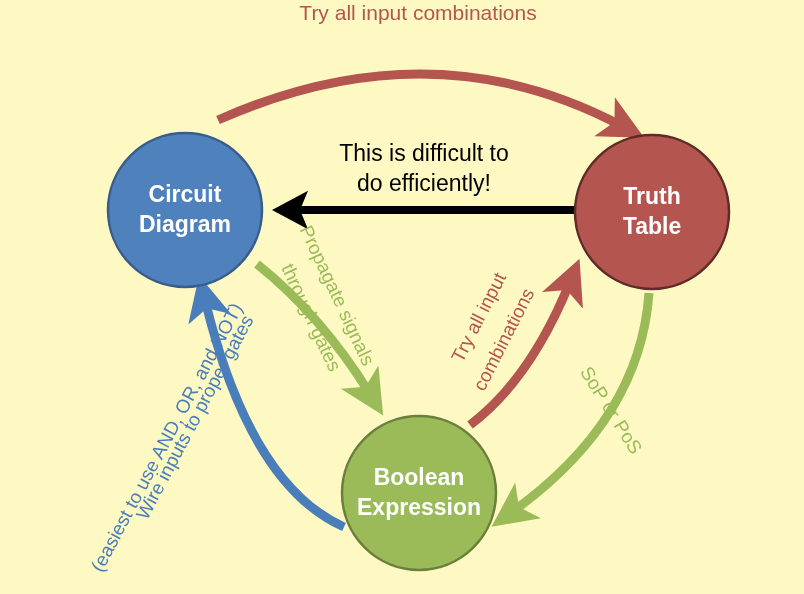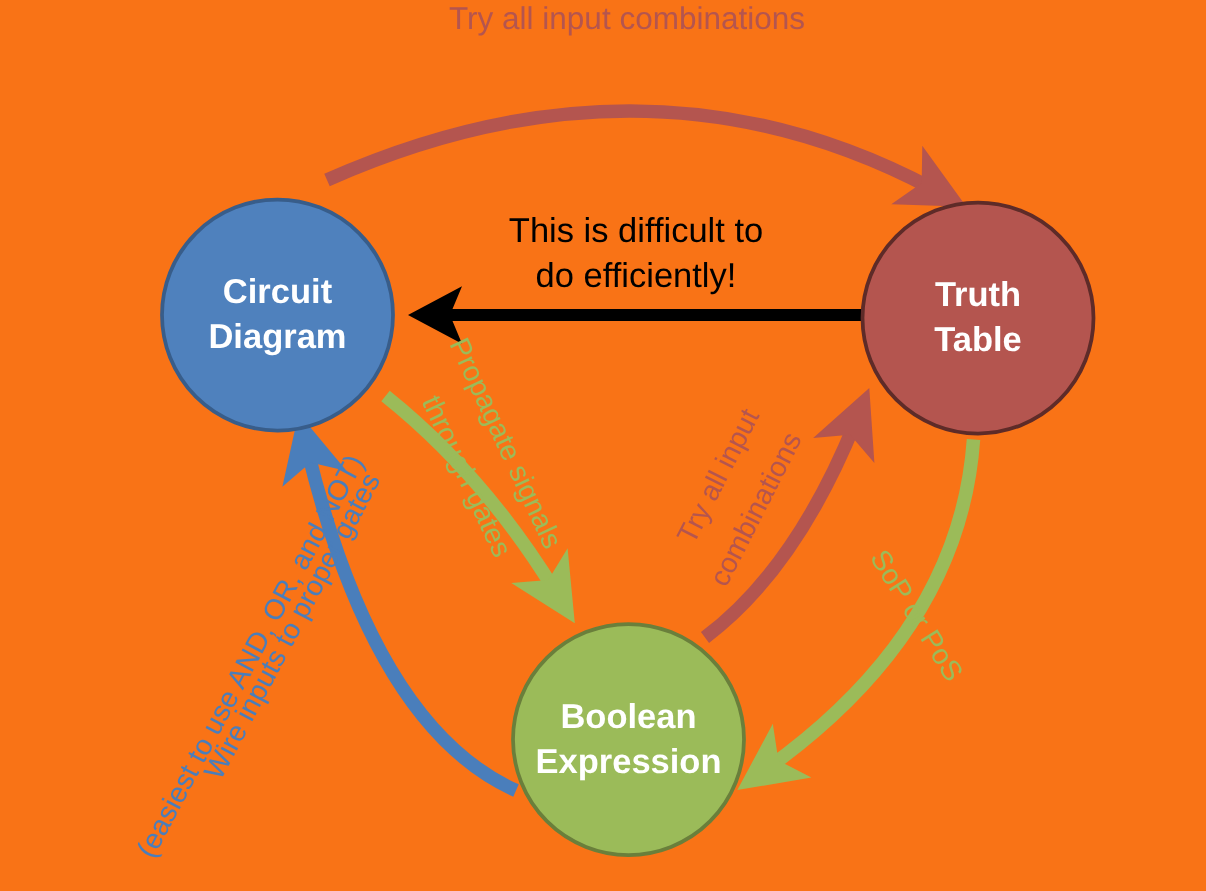--- a/index.html
+++ b/index.html
@@ -10,21 +10,21 @@
   body {
     width: 804px;
     height: 594px;
     overflow: hidden;
     font-family: "Liberation Sans", sans-serif;
   }
   #diagram-root {
     position: relative;
     width: 804px;
     height: 594px;
-    background: #f97316;
+    background: #fef9c3;
   }
   svg#diagram-svg {
     display: block;
     width: 804px;
     height: 594px;
   }
   .node-label {
     font-family: "Liberation Sans", sans-serif;
     font-weight: bold;
     font-size: 23px;

